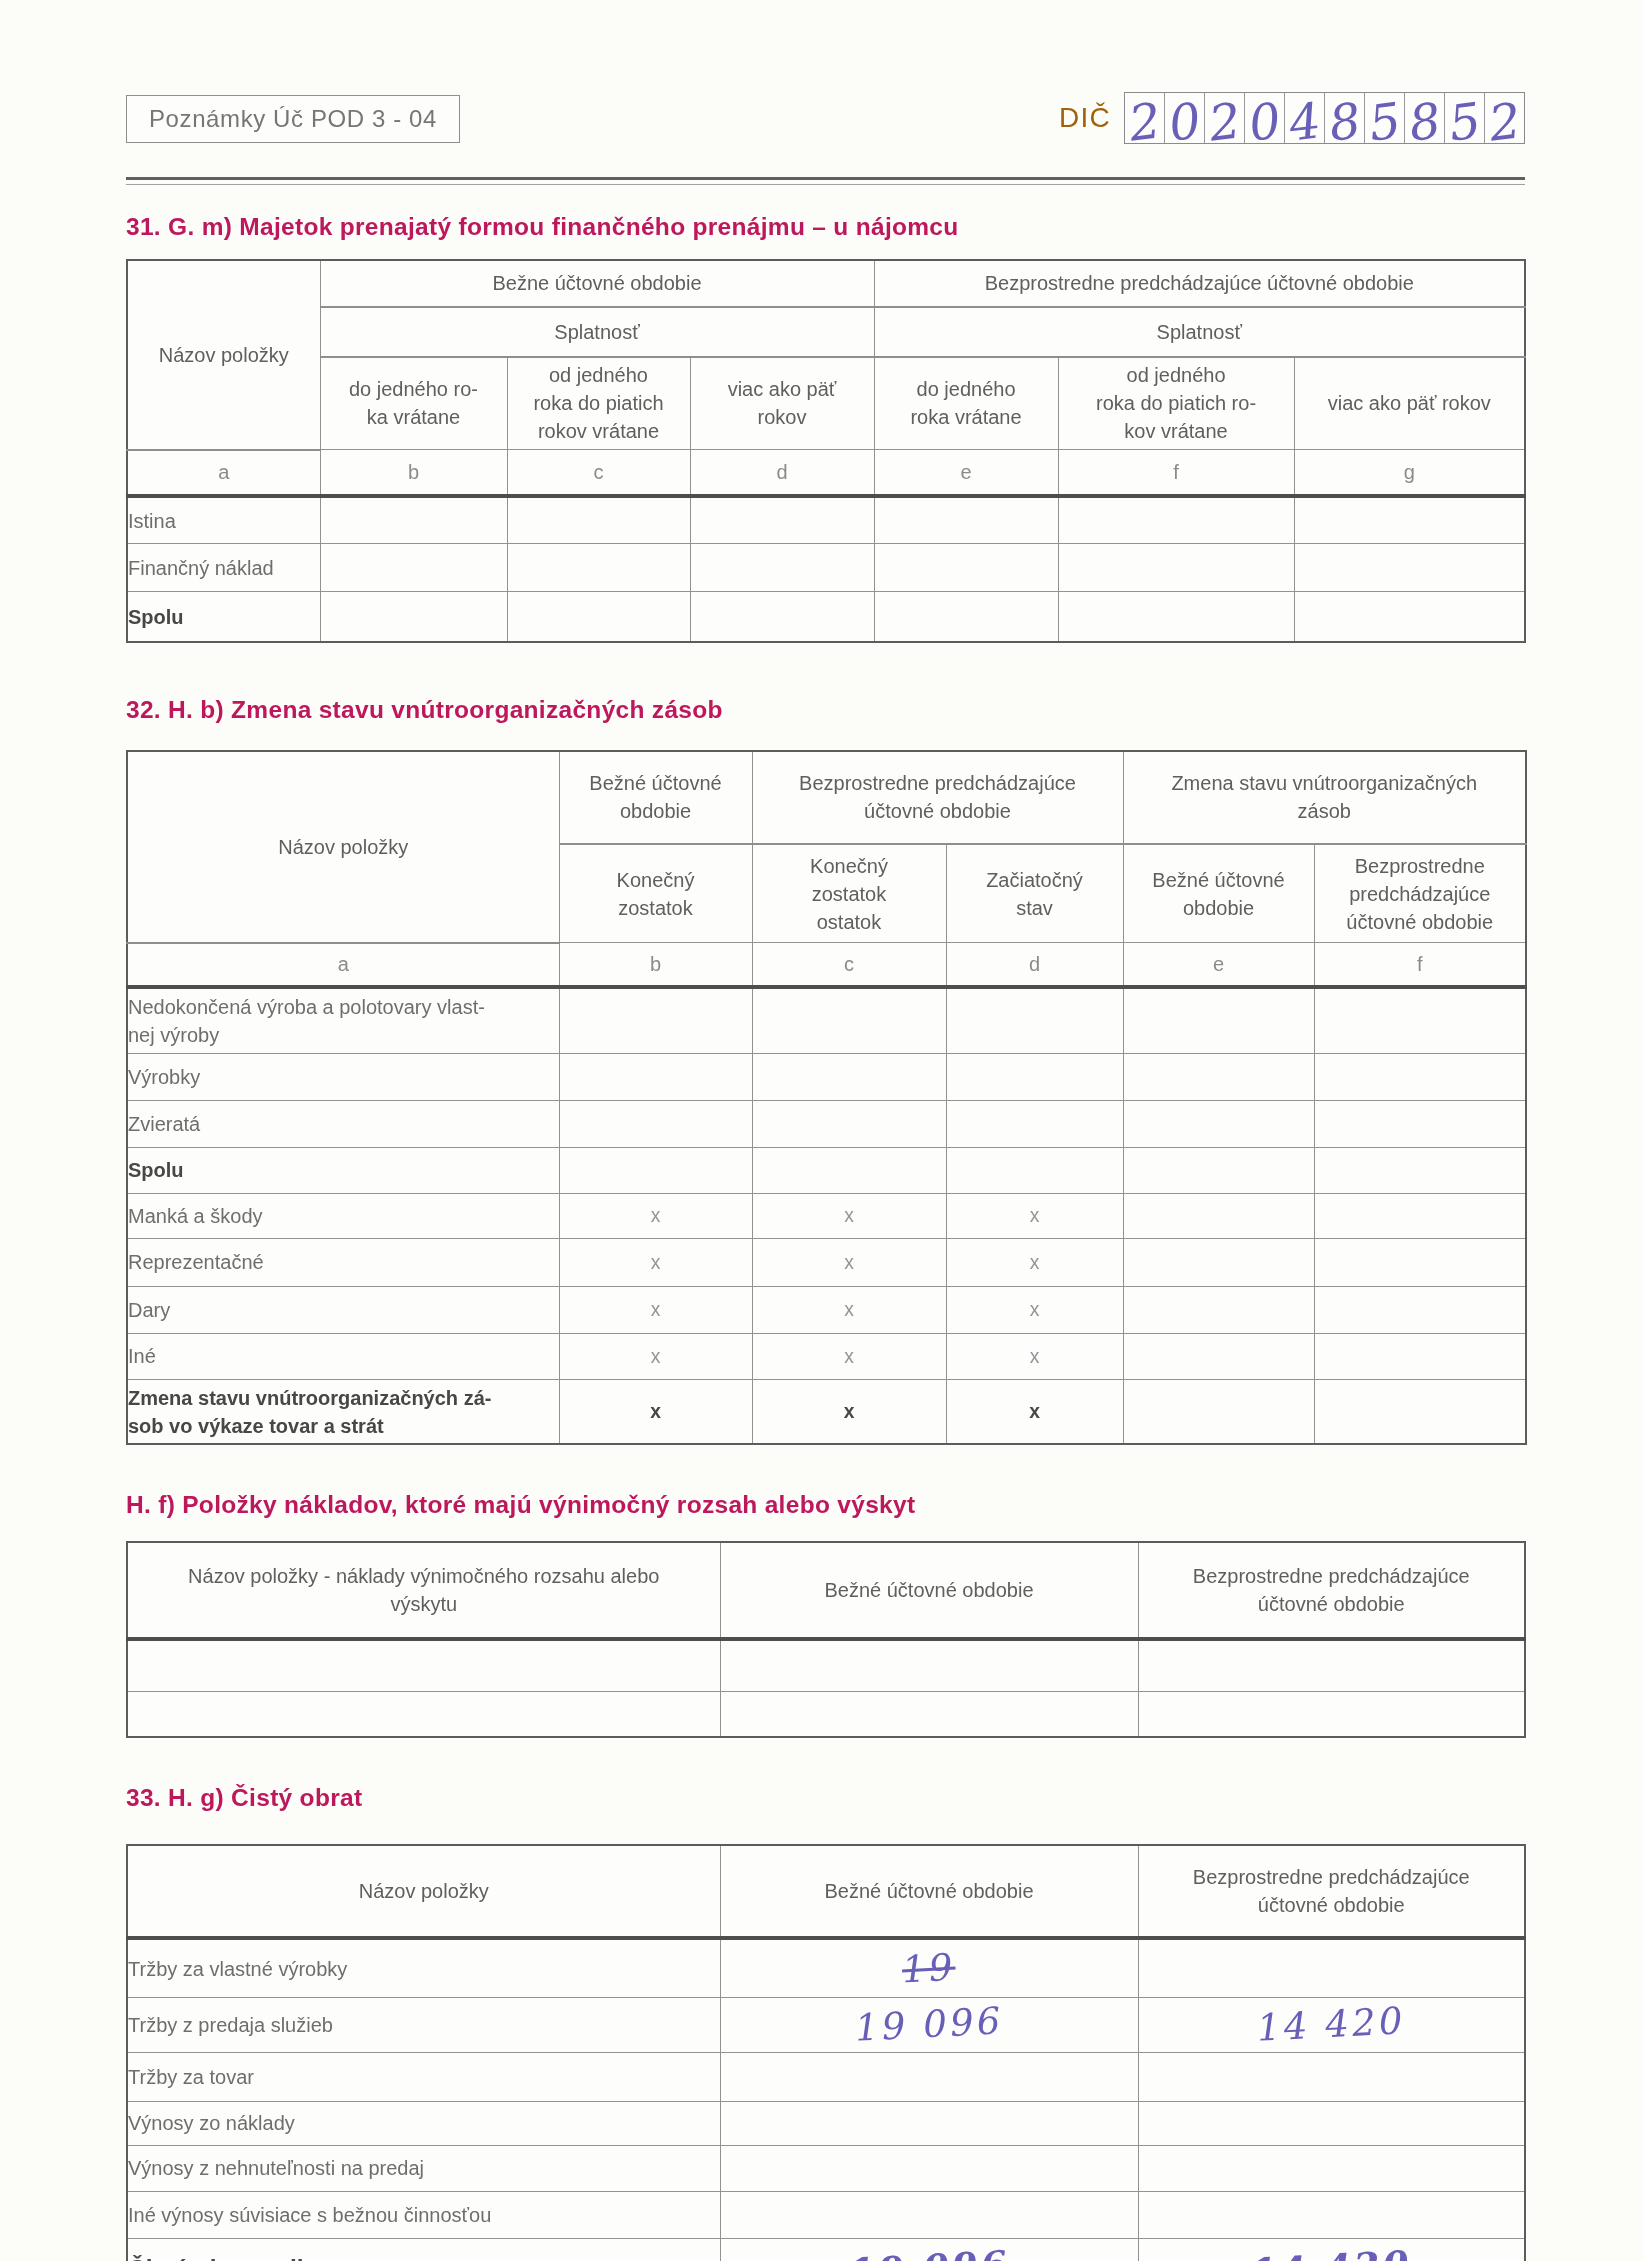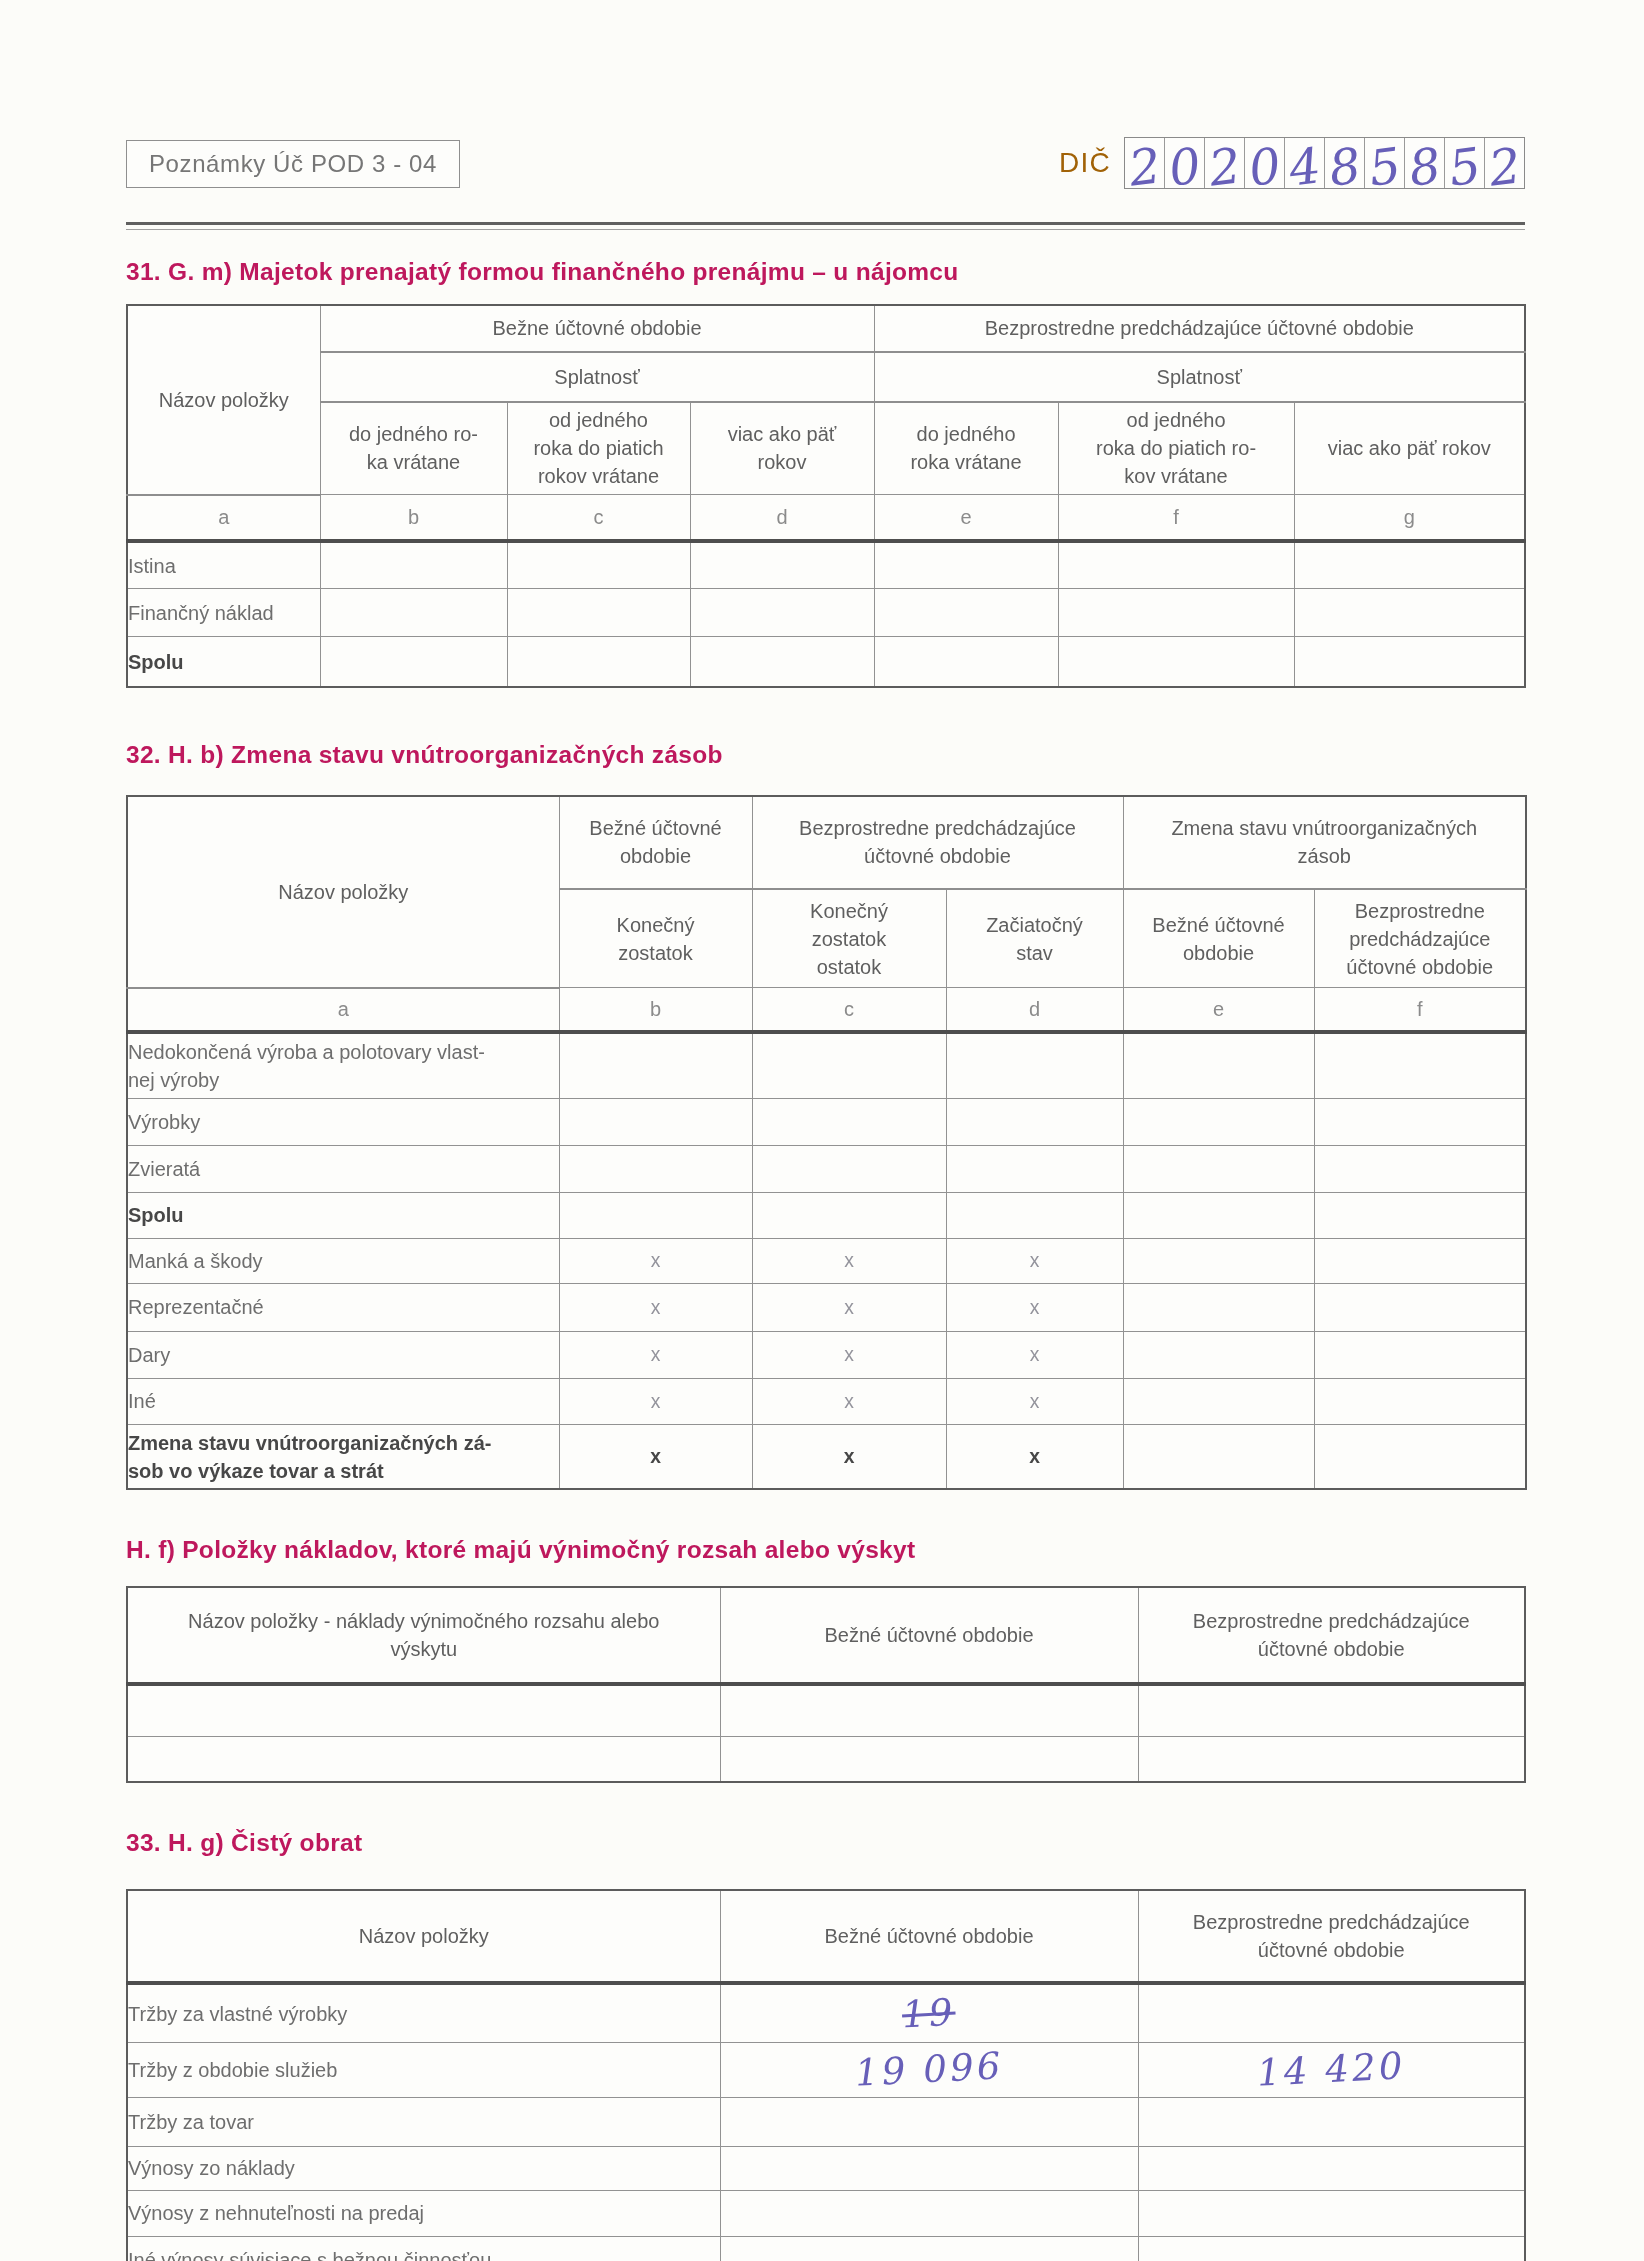--- a/index.html
+++ b/index.html
@@ -7,21 +7,21 @@
     position:relative;
     width:1644px;height:2261px;
     background:#fcfcf9;
     box-sizing:border-box;
     padding:0 119px 0 126px;
     font-family:"Liberation Sans", sans-serif;
     color:#5d5d5d;
     overflow:hidden;
   }
   
-  .header-row{display:flex;justify-content:space-between;align-items:flex-start;padding-top:95px;margin-top:45px;}
+  .header-row{display:flex;justify-content:space-between;align-items:flex-start;padding-top:95px;}
   .form-label-box{
     border:1.9px solid #8f8f8f;
     padding:9px 22px;
     font-size:24px;color:#767676;
     letter-spacing:0.6px;
     background:#fdfdfb;
   }
   .dic-field{display:flex;align-items:center;gap:13px;margin-top:-2.6px;}
   .dic-label{font-size:28px;color:#a16207;letter-spacing:1.3px;}
   .dic-grid{display:flex;border:1.9px solid #8a8a8a;height:50px;background:#fdfdfb;}
@@ -344,21 +344,21 @@
       <th>Bežné účtovné obdobie</th>
       <th class="pre">Bezprostredne predchádzajúce
 účtovné obdobie</th>
     </tr>
     <tr style="height:59px">
       <td class="label">Tržby za vlastné výrobky</td>
       <td><span class="hand val struck">19</span></td>
       <td><span class="hand val"></span></td>
     </tr>
     <tr style="height:55px">
-      <td class="label">Tržby z obdobie služieb</td>
+      <td class="label">Tržby z predaja služieb</td>
       <td><span class="hand val">19 096</span></td>
       <td><span class="hand val">14 420</span></td>
     </tr>
     <tr style="height:49px">
       <td class="label">Tržby za tovar</td>
       <td></td>
           <td></td>
     </tr>
     <tr style="height:44px">
       <td class="label">Výnosy zo náklady</td>

